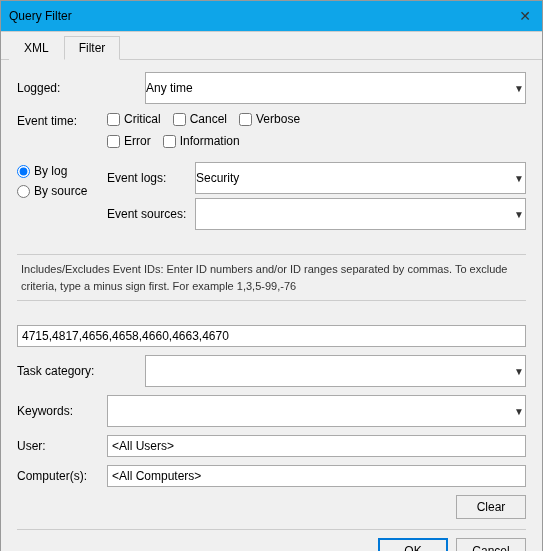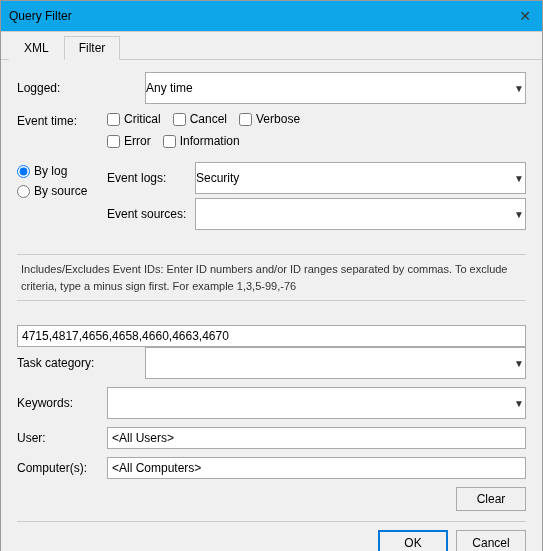--- a/index.html
+++ b/index.html
@@ -168,20 +168,21 @@
     }
     input[type=text] {
       width: 100%;
       font-size: 12px;
       border: 1px solid #aaa;
       padding: 2px 4px;
       height: 22px;
       background: #fff;
     }
     .event-id-row {
+      margin-bottom: 8px;
     }
     .bottom-buttons {
       display: flex;
       justify-content: flex-end;
       gap: 8px;
       margin-top: 10px;
       padding-top: 8px;
       border-top: 1px solid #ccc;
     }
     button.dialog-btn {

